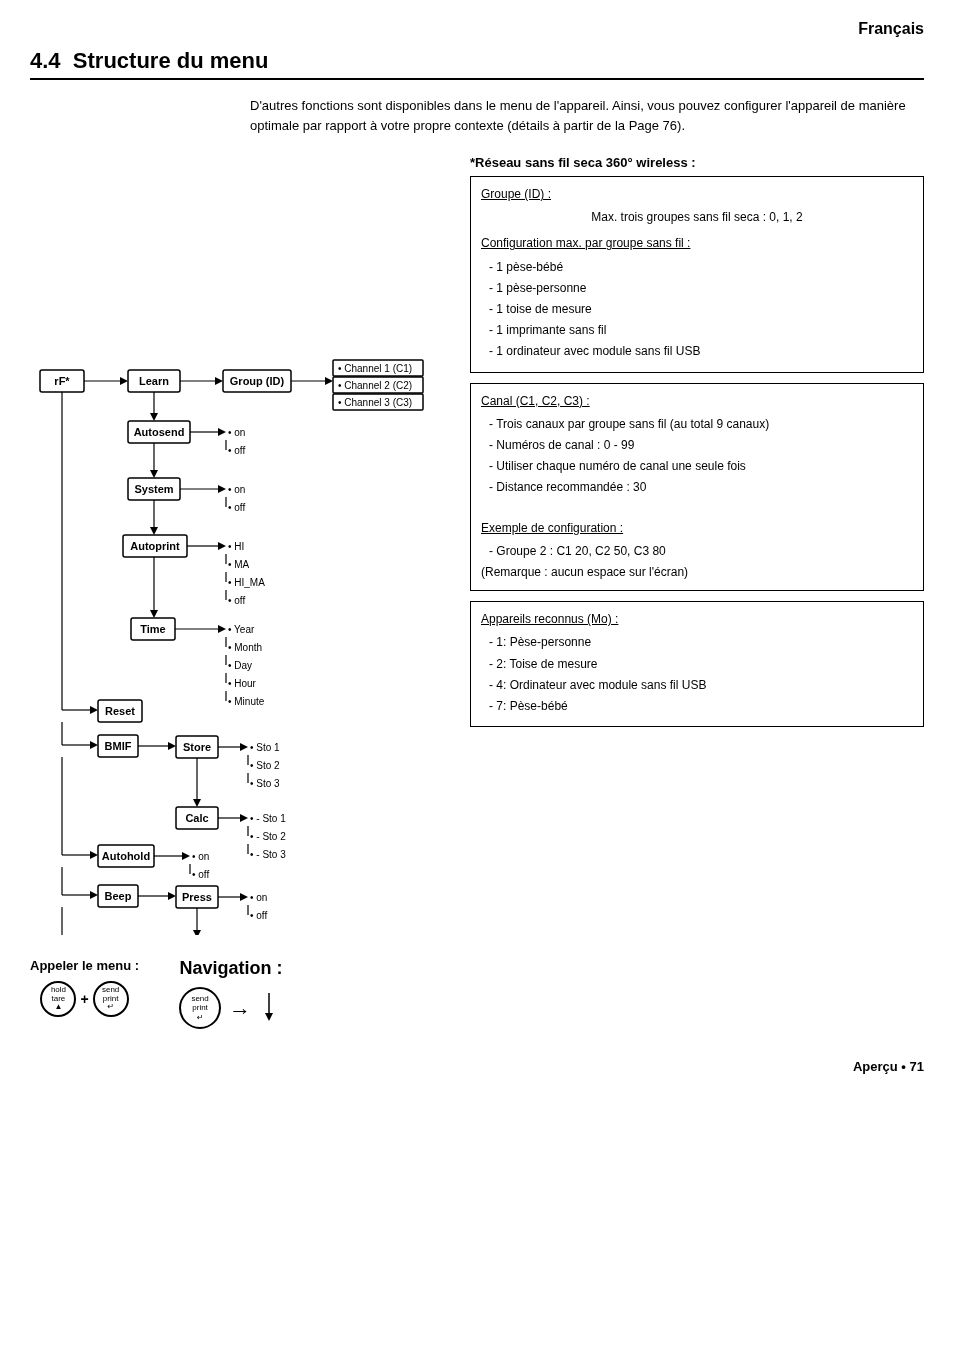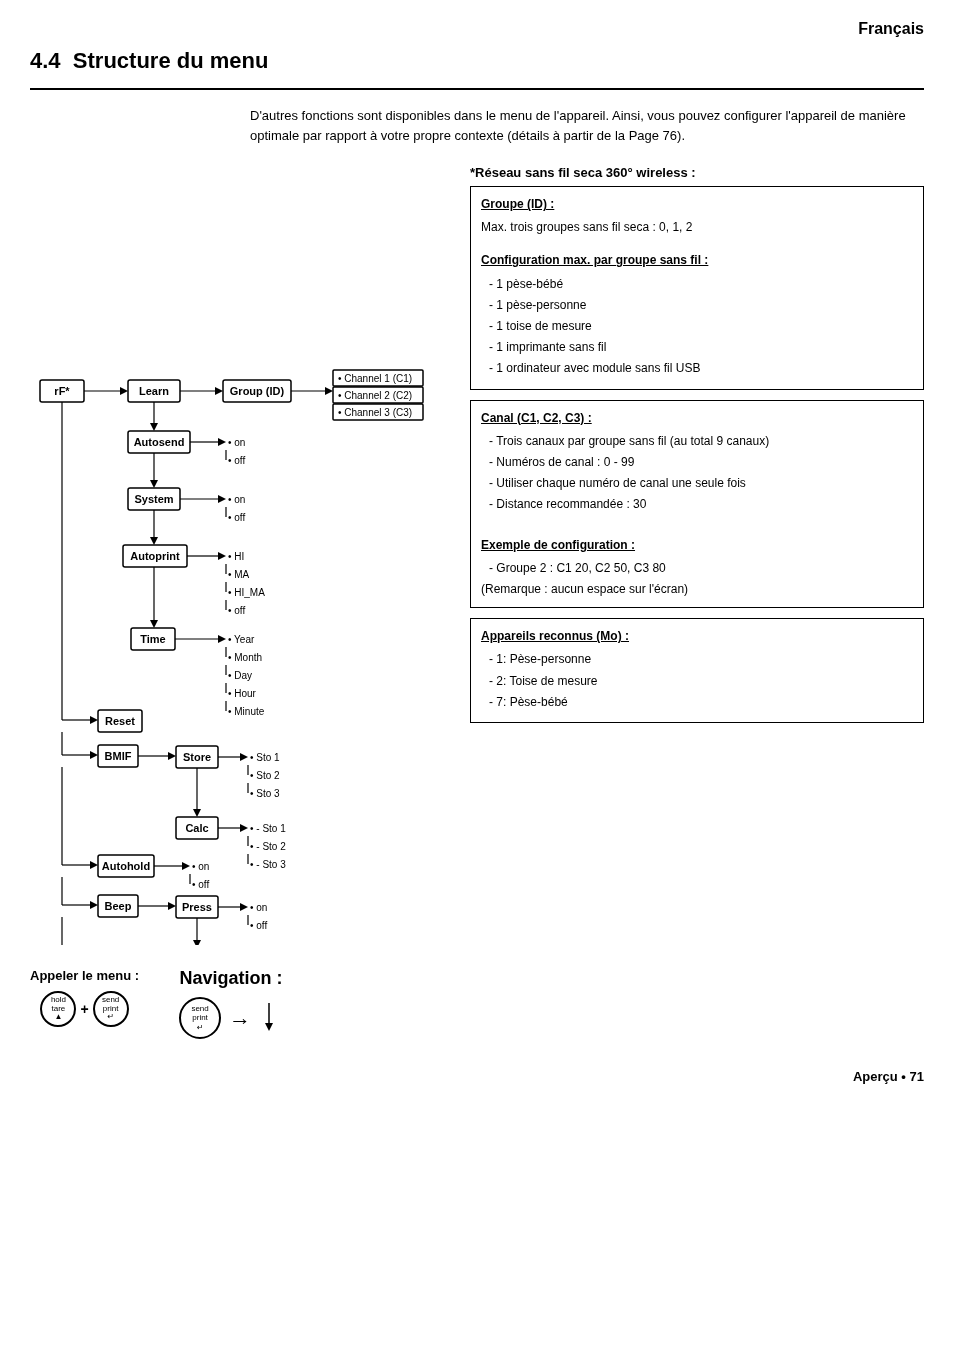--- a/index.html
+++ b/index.html
@@ -16,21 +16,21 @@
       text-align: right;
       font-weight: bold;
       font-size: 16px;
       margin-bottom: 10px;
     }
     .section-title {
       font-size: 22px;
       font-weight: bold;
       margin-bottom: 16px;
       border-bottom: 2px solid #000;
-      padding-bottom: 14px;
+      padding-bottom: 4px;
     }
     .intro-text {
       margin-left: 220px;
       margin-bottom: 20px;
       font-size: 13px;
       line-height: 1.5;
     }
     .main-content {
       display: flex;
       gap: 20px;
@@ -52,21 +52,21 @@
 
     
     .info-box {
       border: 1px solid #000;
       padding: 8px 10px;
       margin-bottom: 10px;
       font-size: 12px;
       line-height: 1.6;
     }
     .info-box-title {
-      font-weight: bold;
+      font-weight: normal;
       text-decoration: underline;
       margin-bottom: 4px;
     }
     .wireless-heading {
       font-weight: bold;
       font-size: 13px;
       margin-bottom: 6px;
     }
     .info-list {
       list-style: none;
@@ -348,21 +348,21 @@
       <text class="bullet-text" x="130" y="871">• 2</text>
 
     </svg>
   </div>
 
   <div class="right-panel">
     <div class="wireless-heading">*Réseau sans fil seca 360° wireless :</div>
 
     <div class="info-box">
       <div class="info-box-title">Groupe (ID) :</div>
-      <div style="margin-bottom:14px;">Max. trois groupes sans fil seca : 0, 1, 2</div>
+      <div style="margin-bottom:7px;text-align:center;">Max. trois groupes sans fil seca : 0, 1, 2</div>
       <div class="info-box-title">Configuration max. par groupe sans fil :</div>
       <ul class="info-list" id="config-list">
           <li>1 pèse-bébé</li>
           <li>1 pèse-personne</li>
           <li>1 toise de mesure</li>
           <li>1 imprimante sans fil</li>
           <li>1 ordinateur avec module sans fil USB</li>
         </ul>
     </div>
 
@@ -380,20 +380,21 @@
           <li>Groupe 2 : C1 20, C2 50, C3 80</li>
         </ul>
       <div id="exemple-note" style="margin-top:0;">(Remarque : aucun espace sur l'écran)</div>
     </div>
 
     <div class="info-box">
       <div class="info-box-title">Appareils reconnus (Mo) :</div>
       <ul class="info-list" id="appareils-list">
           <li>1: Pèse-personne</li>
           <li>2: Toise de mesure</li>
+          <li>4: Ordinateur avec module sans fil USB</li>
           <li>7: Pèse-bébé</li>
         </ul>
     </div>
   </div>
 </div>
 
 <div class="bottom-area">
   <div class="call-menu-section">
     <div class="call-menu-label">Appeler le menu :</div>
     <div style="display:flex;align-items:center;justify-content:center;">

